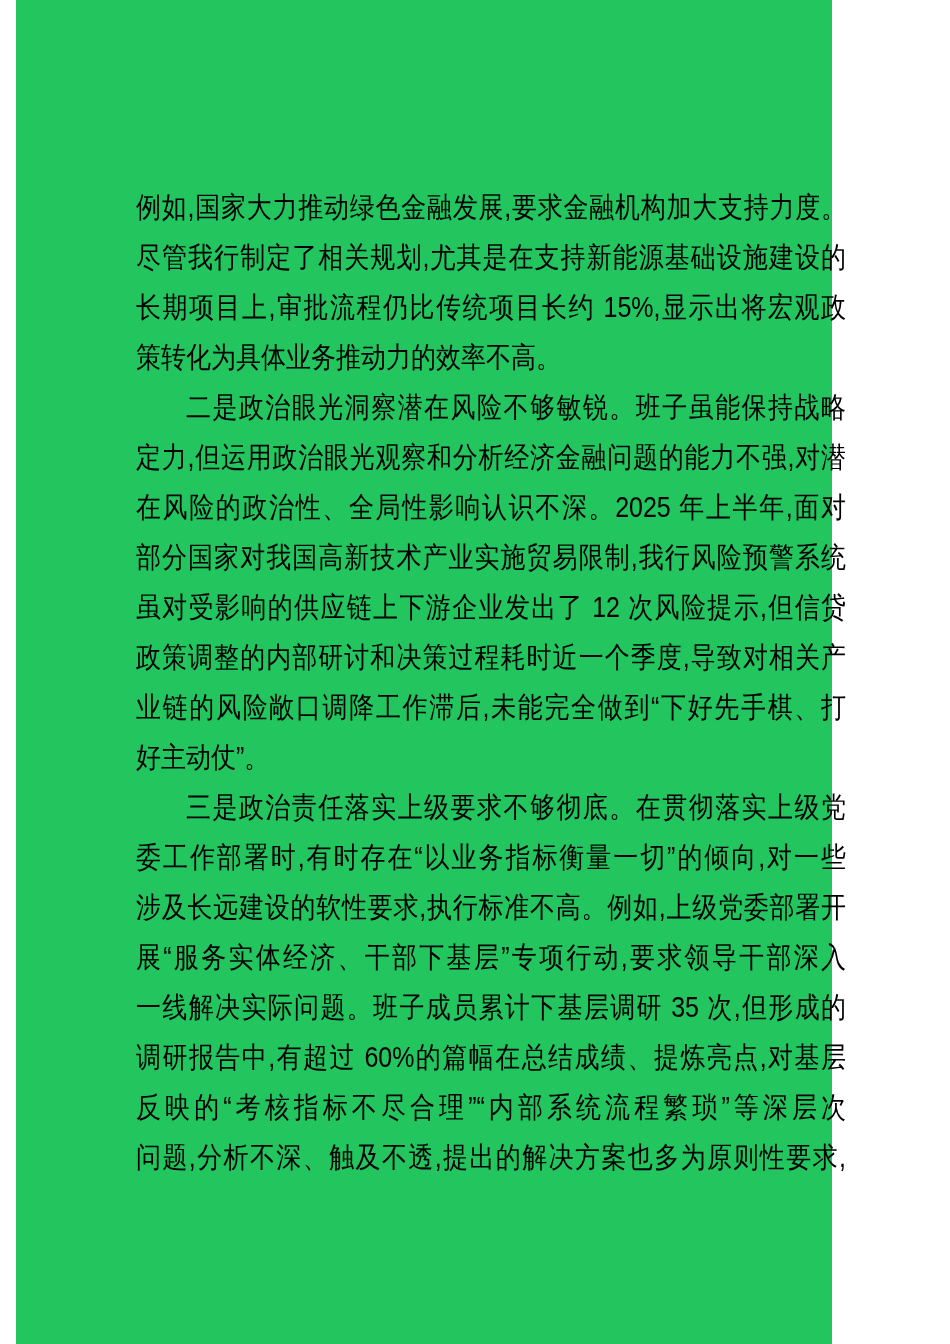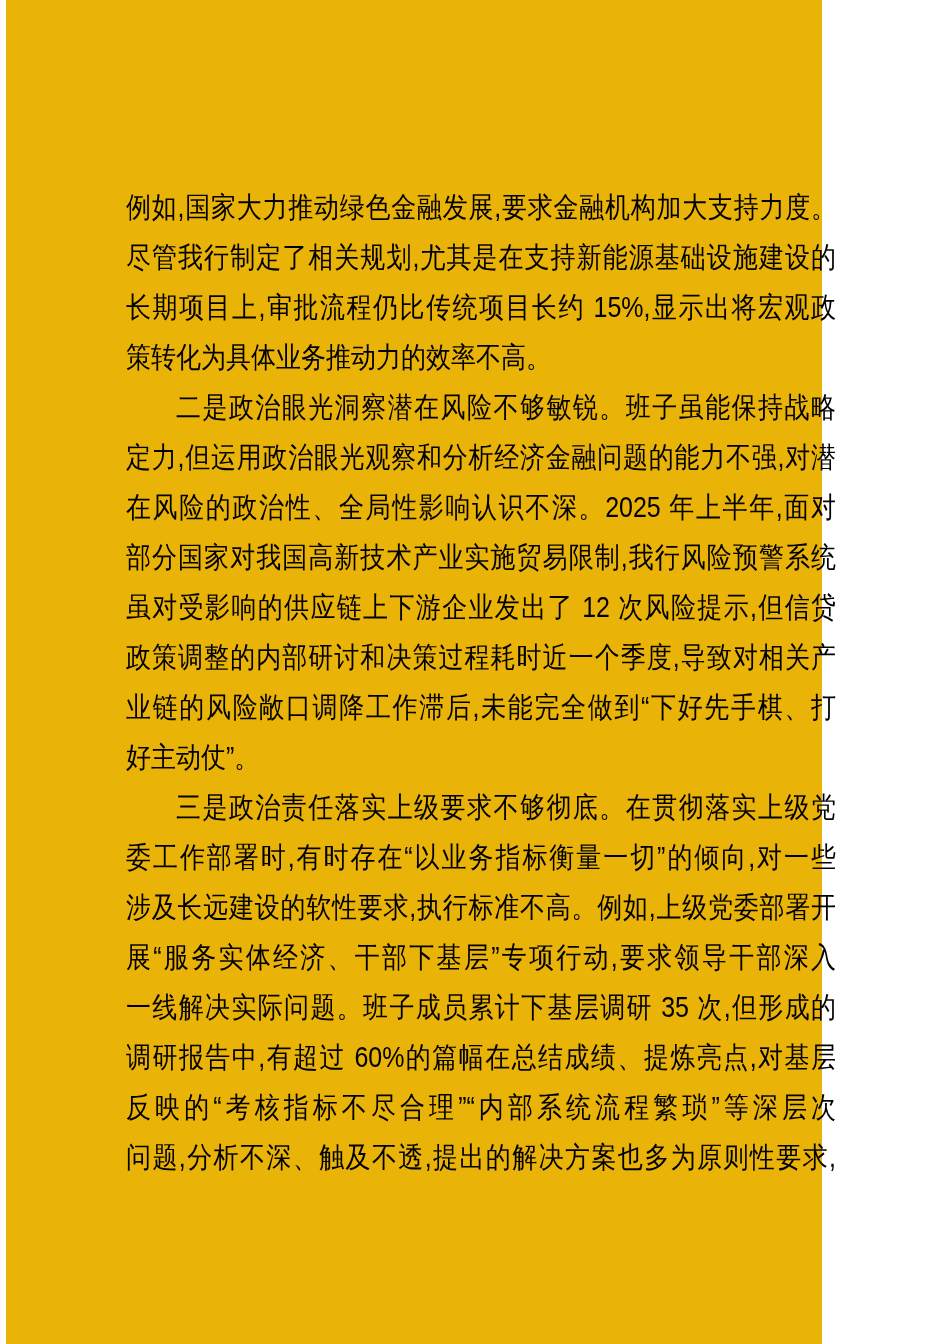--- a/index.html
+++ b/index.html
@@ -9,25 +9,25 @@
   }
   body {
     width: 950px;
     height: 1344px;
     position: relative;
     overflow: hidden;
     font-family: "Liberation Sans", sans-serif;
   }
   .page {
     position: absolute;
-    left: 6px;
+    left: 16px;
     top: 0;
     width: 816px;
     height: 1344px;
-    background: #eab308;
+    background: #22c55e;
   }
   .text-block {
     position: absolute;
     left: 120px;
     top: 182px;
     width: 710px;
     color: #000000;
     font-size: 25px;
     line-height: 50px;
     font-family: "Liberation Sans", sans-serif;

